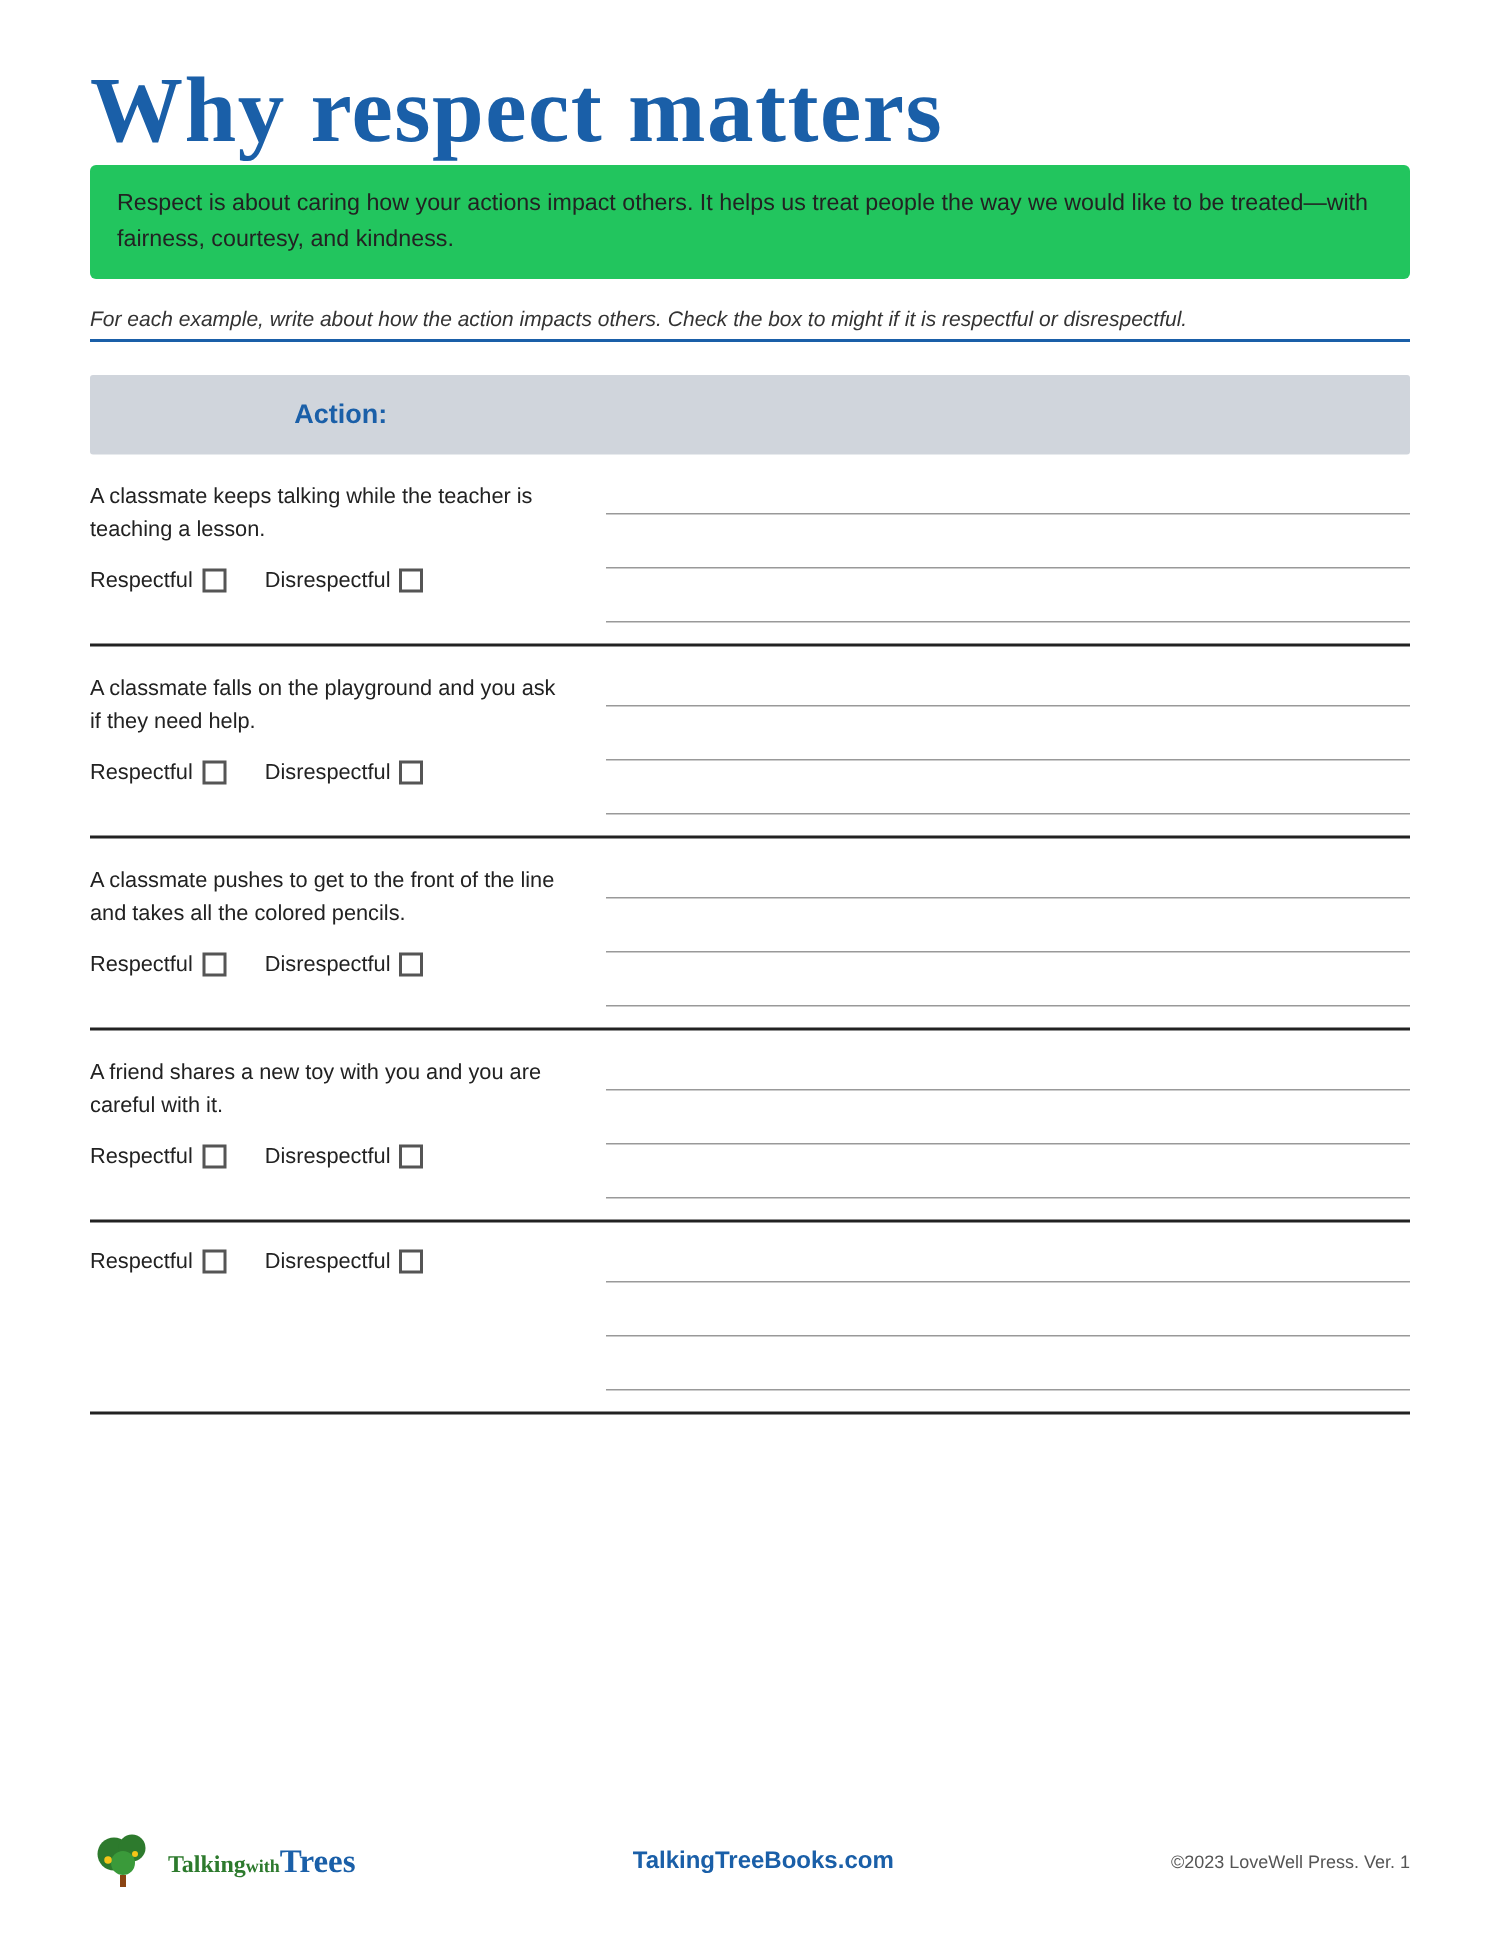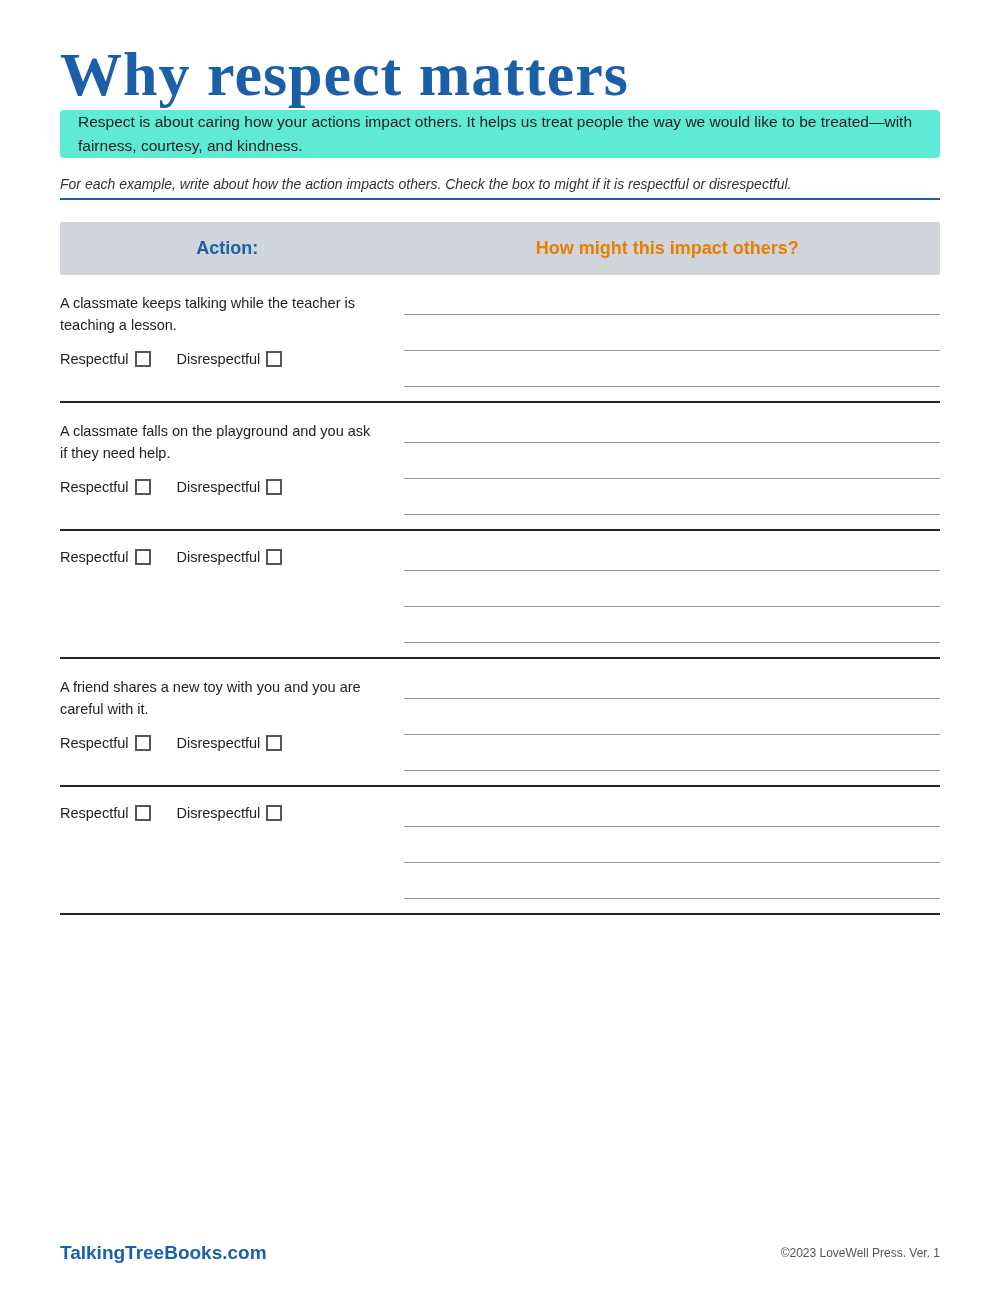--- a/index.html
+++ b/index.html
@@ -17,23 +17,23 @@
       font-family: 'Comic Sans MS', 'Chalkboard SE', cursive;
       font-size: 62px;
       font-weight: 900;
       color: #1a5fa8;
       line-height: 1.1;
       margin-bottom: 2px;
       letter-spacing: 1px;
     }
 
     .intro-box {
-      background: #5eead4;
+      background: #22c55e;
       border-radius: 4px;
-      padding: 0 18px;
+      padding: 14px 18px;
       margin-bottom: 18px;
     }
 
     .intro-text {
       font-size: 15.5px;
       color: #222;
       line-height: 1.55;
     }
 
     .instruction-text {
@@ -180,21 +180,21 @@
     }
 
     .logo-trees {
       font-family: 'Comic Sans MS', cursive;
       font-size: 22px;
       font-weight: 900;
       color: #1a5fa8;
     }
 
     .footer-url {
-      font-size: 19px;
+      font-size: 16px;
       color: #1a5fa8;
       font-weight: 600;
       text-align: center;
     }
 
     .footer-copyright {
       font-size: 12px;
       color: #555;
     }
   </style>
@@ -206,21 +206,20 @@
 <div class="intro-box">
   <p class="intro-text">Respect is about caring how your actions impact others. It helps us treat people the way we would like to be treated—with fairness, courtesy, and kindness.</p>
 </div>
 
 <p class="instruction-text">For each example, write about how the action impacts others. Check the box to might if it is respectful or disrespectful.</p>
 
 <div class="table-section">
 
   <div class="table-header">
     <div class="col-action">Action:</div>
-    <div class="col-impact">How might this impact others?</div>
   </div>
 
   <div id="scenarios-container">
       <div class="scenario-row">
         <div class="scenario-left">
           <p class="scenario-text">A classmate keeps talking while the teacher is teaching a lesson.</p>
           <div class="checkbox-row">
             <div class="checkbox-group">
               <span>Respectful</span>
               <span class="checkbox"></span>
@@ -252,20 +251,21 @@
           </div>
         </div>
         <div class="scenario-right">
           <div class="write-line"></div>
           <div class="write-line"></div>
           <div class="write-line"></div>
         </div>
       </div>
       <div class="scenario-row">
         <div class="scenario-left">
+          <p class="scenario-text">A classmate pushes to get to the front of the line and takes all the colored pencils.</p>
           <div class="checkbox-row">
             <div class="checkbox-group">
               <span>Respectful</span>
               <span class="checkbox"></span>
             </div>
             <div class="checkbox-group">
               <span>Disrespectful</span>
               <span class="checkbox"></span>
             </div>
           </div>
@@ -313,15 +313,33 @@
           <div class="write-line"></div>
           <div class="write-line"></div>
           <div class="write-line"></div>
         </div>
       </div>
     </div>
 
 </div>
 
 <div class="footer">
+  <div class="footer-logo">
+
+    <svg class="logo-icon" viewBox="0 0 46 46" xmlns="http://www.w3.org/2000/svg">
+
+      <circle cx="16" cy="18" r="11" fill="#2d7a2d"></circle>
+      <circle cx="28" cy="14" r="9" fill="#2d7a2d"></circle>
+      <circle cx="22" cy="24" r="8" fill="#3a9a3a"></circle>
+      <rect x="20" y="32" width="4" height="8" fill="#8B4513"></rect>
+
+      <circle cx="12" cy="22" r="2.5" fill="#f5c518"></circle>
+      <circle cx="30" cy="18" r="2" fill="#f5c518"></circle>
+    </svg>
+    <div class="logo-text">
+      <span class="logo-talking">Talking</span>
+      <span class="logo-with">with</span>
+      <span class="logo-trees">Trees</span>
+    </div>
+  </div>
   <div class="footer-url">TalkingTreeBooks.com</div>
   <div class="footer-copyright">©2023 LoveWell Press.  Ver. 1</div>
 </div>
 
 </body></html>

